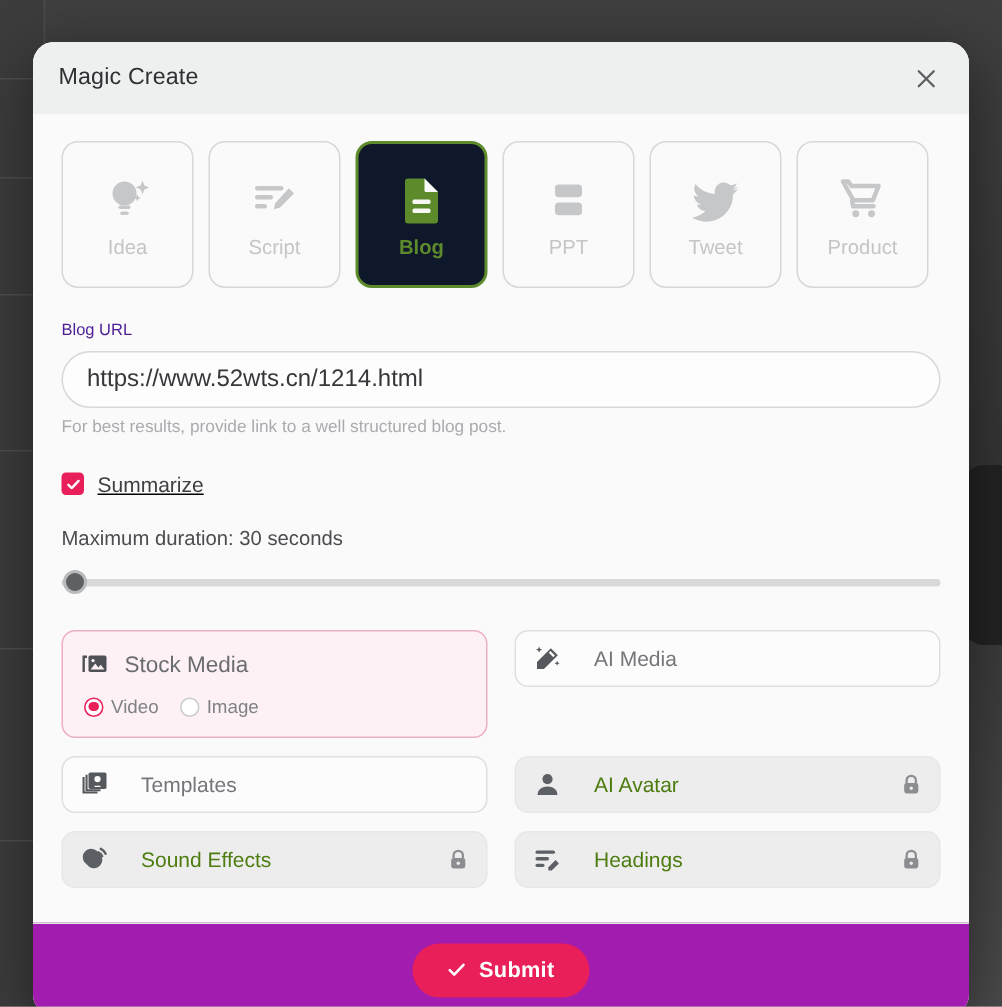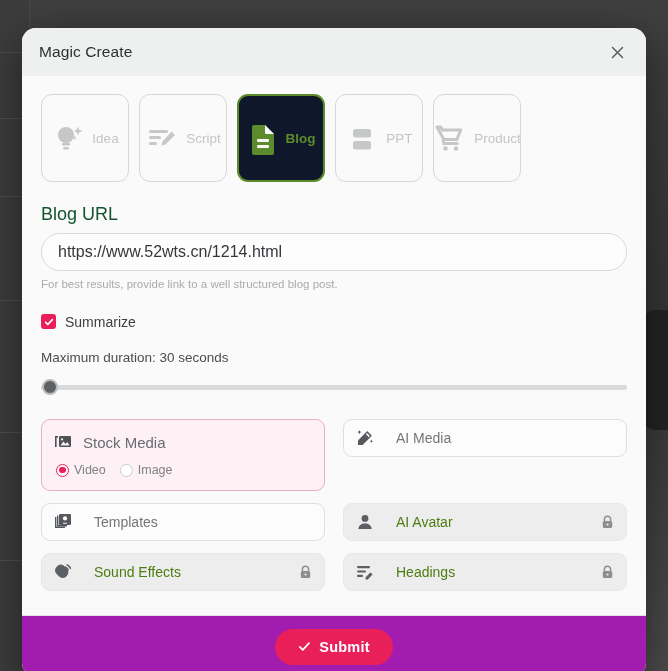--- a/index.html
+++ b/index.html
@@ -97,46 +97,46 @@
   }
 
   
   #type-tabs {
     display: flex;
     gap: 10px;
     margin-bottom: 22px;
   }
   .type-tab {
     width: 88px;
-    height: 88px;
+    height: 98px;
     border-radius: 11px;
     border: 1px solid #d6d7d8;
     background: #fafafa;
     display: flex;
-    flex-direction: row;
+    flex-direction: column;
     align-items: center;
     justify-content: center;
     gap: 7px;
     cursor: pointer;
     color: #bfc1c3;
     font-size: 13.5px;
   }
   .type-tab .tab-ico { height: 36px; display: flex; align-items: flex-end; }
   .type-tab.disabledish { color: #c3c5c7; }
   .type-tab.active {
     border: 2px solid #5d8a2b;
     background: #0f172a;
     color: #5d8a2b;
     font-weight: bold;
   }
 
   
   .field-label {
-    font-size: 18px;
-    color: #14532d;
+    font-size: 11px;
+    color: #4c1d95;
     margin-bottom: 8px;
   }
   #blog-url-input {
     width: 100%;
     height: 38px;
     border: 1px solid #d7d8d9;
     border-radius: 19px;
     background: #fdfdfd;
     padding: 0 16px;
     font-size: 16px;
@@ -149,20 +149,21 @@
     color: #a9abae;
     margin-top: 7px;
   }
 
   
   #summarize-row {
     display: flex;
     align-items: flex-start;
     gap: 9px;
     margin-top: 24px;
+    text-decoration: underline;
   }
   #summarize-checkbox {
     width: 15px; height: 15px;
     border-radius: 3px;
     background: #e81f58;
     display: flex;
     align-items: center;
     justify-content: center;
     cursor: pointer;
     flex: 0 0 15px;
@@ -390,20 +391,28 @@
       <div class="type-tab disabledish">
         <span class="tab-ico">
           <svg width="34" height="34" viewBox="0 0 34 34" aria-hidden="true">
             <rect x="8" y="7" width="18" height="8.5" rx="2.5" fill="#c5c7c9"></rect>
             <rect x="8" y="19" width="18" height="8.5" rx="2.5" fill="#c5c7c9"></rect>
           </svg>
         </span>
         <span>PPT</span>
       </div>
 
+      <div class="type-tab disabledish">
+        <span class="tab-ico">
+          <svg width="34" height="34" viewBox="0 0 24 24" aria-hidden="true">
+            <path d="M23 4.9c-.9.4-1.8.7-2.8.8a4.4 4.4 0 0 0 1.9-2.4c-.9.5-1.9.9-2.9 1.1a4.4 4.4 0 0 0-7.5 4A12.5 12.5 0 0 1 2.6 3.7a4.4 4.4 0 0 0 1.4 5.9c-.8 0-1.5-.2-2.2-.6a4.4 4.4 0 0 0 3.5 4.3c-.7.2-1.4.2-2.1.1a4.4 4.4 0 0 0 4.1 3A12.4 12.4 0 0 1 1 19.5 12.5 12.5 0 0 0 20.2 8.6c.9-.7 1.7-1.5 2.3-2.5a8.5 8.5 0 0 1-2.5.7z" fill="#c5c7c9" transform="translate(0,1)"></path>
+          </svg>
+        </span>
+        <span>Tweet</span>
+      </div>
 
       <div class="type-tab disabledish">
         <span class="tab-ico">
           <svg width="34" height="34" viewBox="0 0 34 34" aria-hidden="true">
             <path d="M4 5 h3.5 l2.2 3 h18 l-3.8 9.5 h-13 z" fill="none" stroke="#c5c7c9" stroke-width="3" stroke-linejoin="round"></path>
             <path d="M10 18 l.8 3.5 h13.5" fill="none" stroke="#c5c7c9" stroke-width="3" stroke-linecap="round"></path>
             <circle cx="12.5" cy="26.5" r="2.3" fill="#c5c7c9"></circle>
             <circle cx="23" cy="26.5" r="2.3" fill="#c5c7c9"></circle>
           </svg>
         </span>

